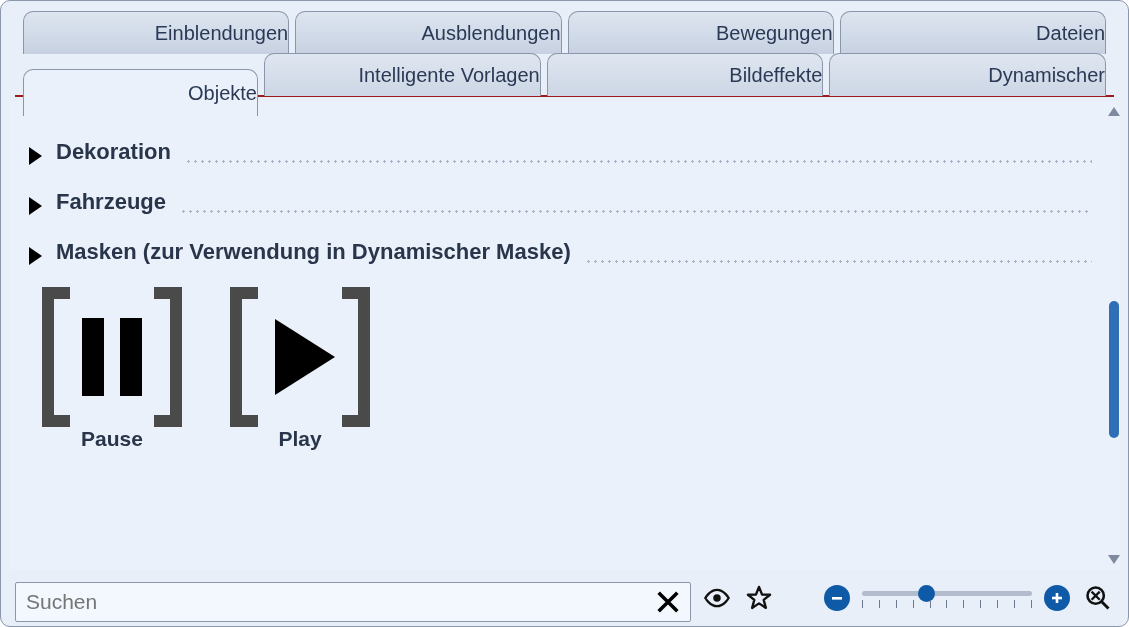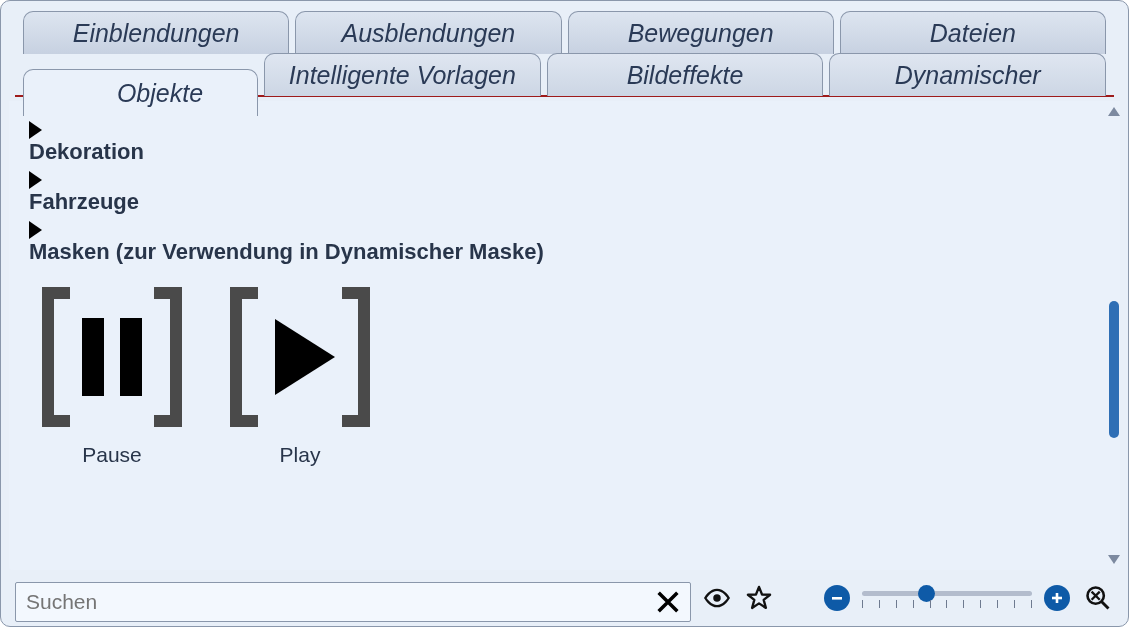--- a/index.html
+++ b/index.html
@@ -33,27 +33,26 @@
   .tabs-area{position:relative;height:108px;}
   .tab-row{display:flex;gap:6px;position:absolute;left:14px;right:14px;}
   .tab-row.top{top:2px;}
   .tab-row.bottom{top:44px;}
   .tab{
     flex:1;
     height:42px;
     border:1px solid var(--border);
     border-bottom:none;
     border-radius:10px 10px 0 0;
-    display:flex;align-items:center;justify-content:center;
-    font-size:25px;
+    display:flex;align-items:center;justify-content:flex-end;
+    font-size:20px;
     background:linear-gradient(#dfe6f1,#ccd6e4);
     color:#2a3a56;
     cursor:pointer;
     user-select:none;
-    font-style:italic;
   }
   .tab.top{border-radius:10px 10px 0 0;background:linear-gradient(#dde5f0,#c7d1e1);}
   .row2-underline{
     position:absolute;left:6px;right:6px;top:86px;height:0;
     border-bottom:2px solid var(--accent);
     z-index:0;
   }
   .tab.active{
     background:var(--panel);
     border-bottom:none;
@@ -65,28 +64,27 @@
   
   .panel{
     position:absolute;left:8px;right:8px;top:100px;bottom:56px;
     background:var(--panel);
     border-radius:0 0 4px 4px;
     padding:14px 28px 10px 20px;
     overflow:hidden;
     color:var(--text);
   }
   .cat{
-    display:flex;align-items:flex-start;
+    display:flex;align-items:flex-end;
     height:44px;
     font-size:22px;
     font-weight:600;
     cursor:pointer;
     position:relative;
     margin-top:6px;
-    flex-direction:column;
   }
   .arrow{
     width:0;height:0;margin-right:14px;
     border-top:9px solid transparent;
     border-bottom:9px solid transparent;
     border-left:13px solid #000;
     flex-shrink:0;
   }
   .arrow.open{
     border:none;
@@ -110,21 +108,21 @@
   .bracket.left{left:0;}
   .bracket.right{right:0;}
   .bracket.left::before{left:0;top:0;bottom:0;width:12px;background:none;border-left:12px solid #4a4a4a;}
   .bracket.right::before{right:0;top:0;bottom:0;width:12px;background:none;border-right:12px solid #4a4a4a;}
   .bracket .tip-t,.bracket .tip-b{position:absolute;width:28px;height:12px;background:#4a4a4a;}
   .bracket.left .tip-t{left:0;top:0;} .bracket.left .tip-b{left:0;bottom:0;}
   .bracket.right .tip-t{right:0;top:0;} .bracket.right .tip-b{right:0;bottom:0;}
   .pause-bars{display:flex;gap:16px;}
   .pause-bars span{display:block;width:22px;height:78px;background:#000;}
   .play-tri{width:0;height:0;border-top:38px solid transparent;border-bottom:38px solid transparent;border-left:60px solid #000;margin-left:10px;}
-  .item-label{margin-top:16px;}
+  .item-label{font-weight:bold;}
   
   .vscroll{position:absolute;right:4px;top:100px;bottom:56px;width:20px;display:flex;flex-direction:column;align-items:center;justify-content:space-between;padding:6px 0;}
   .vscroll .arrowup,.vscroll .arrowdn{width:0;height:0;cursor:pointer;}
   .vscroll .arrowup{border-left:6px solid transparent;border-right:6px solid transparent;border-bottom:9px solid #7d8aa0;}
   .vscroll .arrowdn{border-left:6px solid transparent;border-right:6px solid transparent;border-top:9px solid #7d8aa0;}
   .vscroll .track{flex:1;width:10px;position:relative;margin:6px 0;}
   .vscroll .thumb-bar{position:absolute;right:0;left:0;top:42%;height:32%;background:var(--scroll);border-radius:5px;}
   
   .bottombar{
     position:absolute;left:8px;right:8px;bottom:6px;height:44px;

